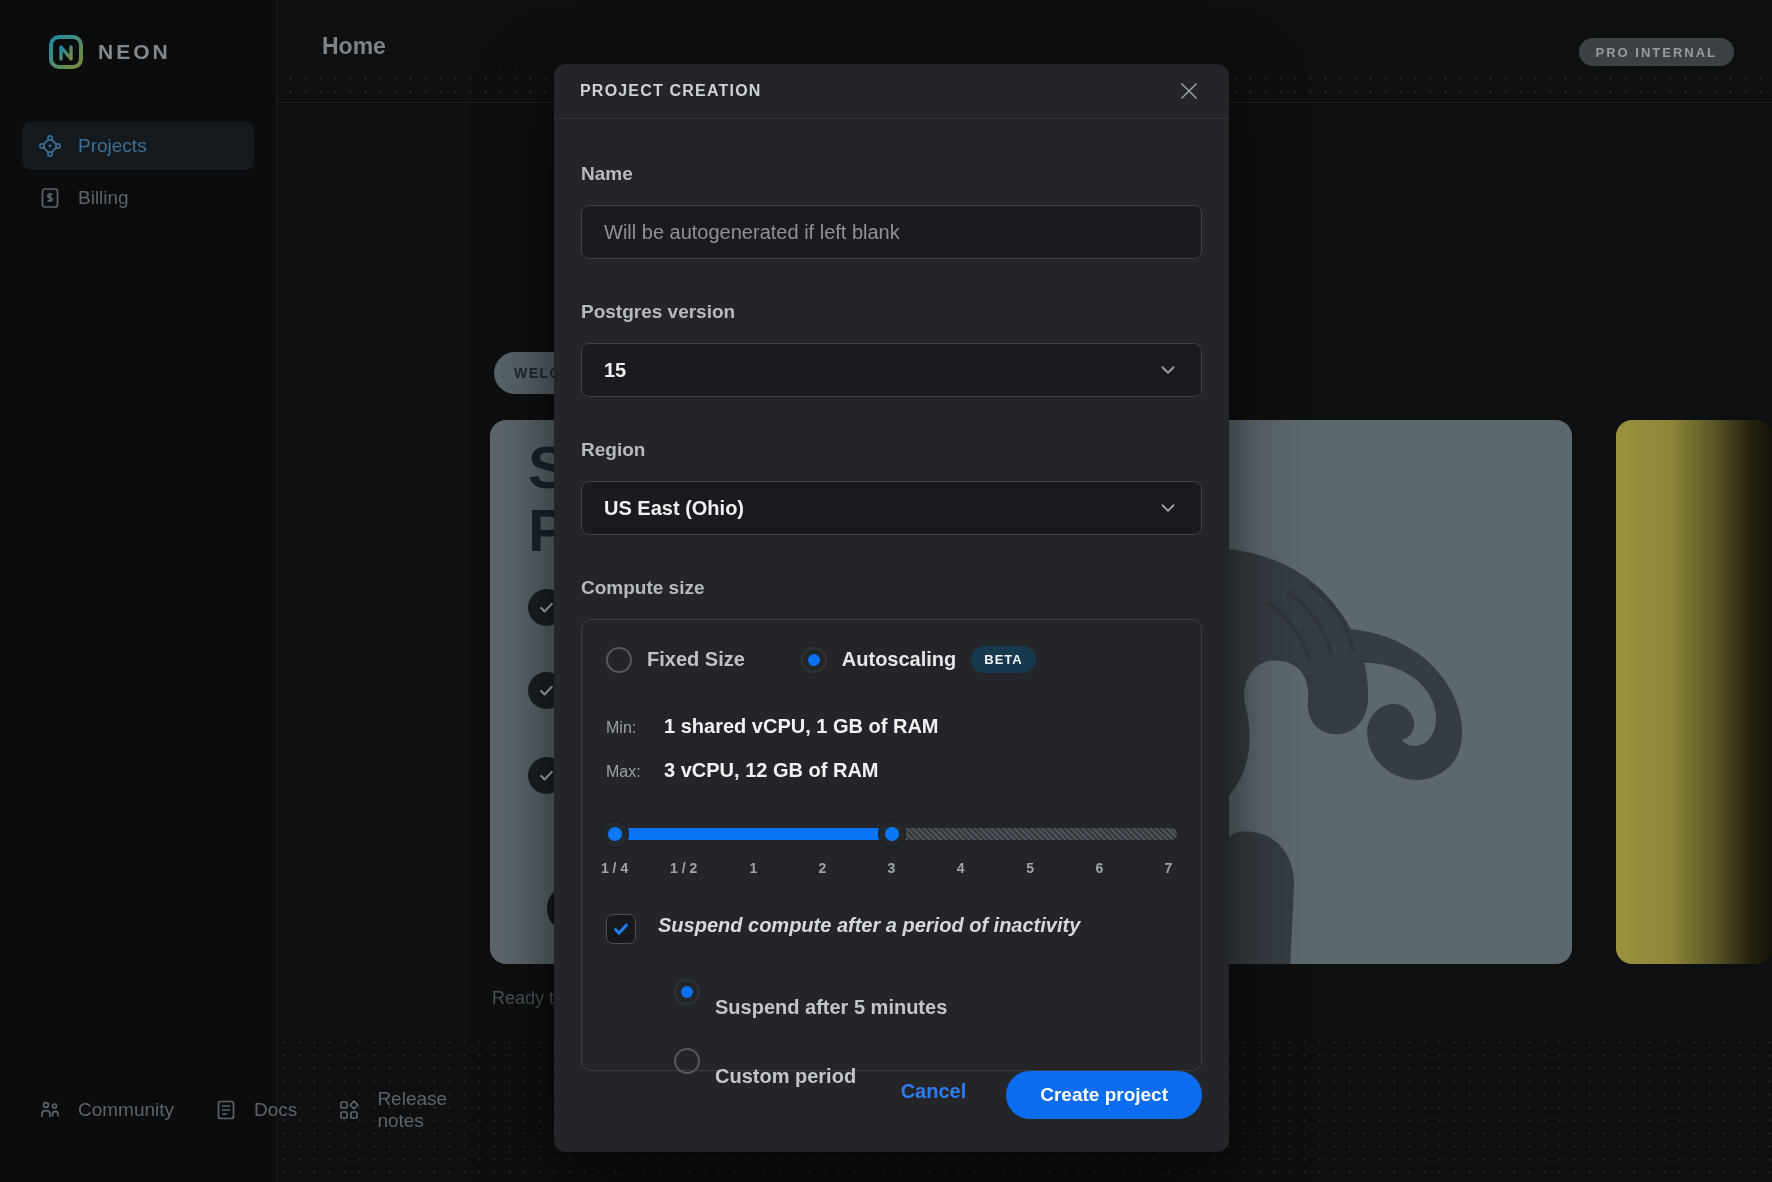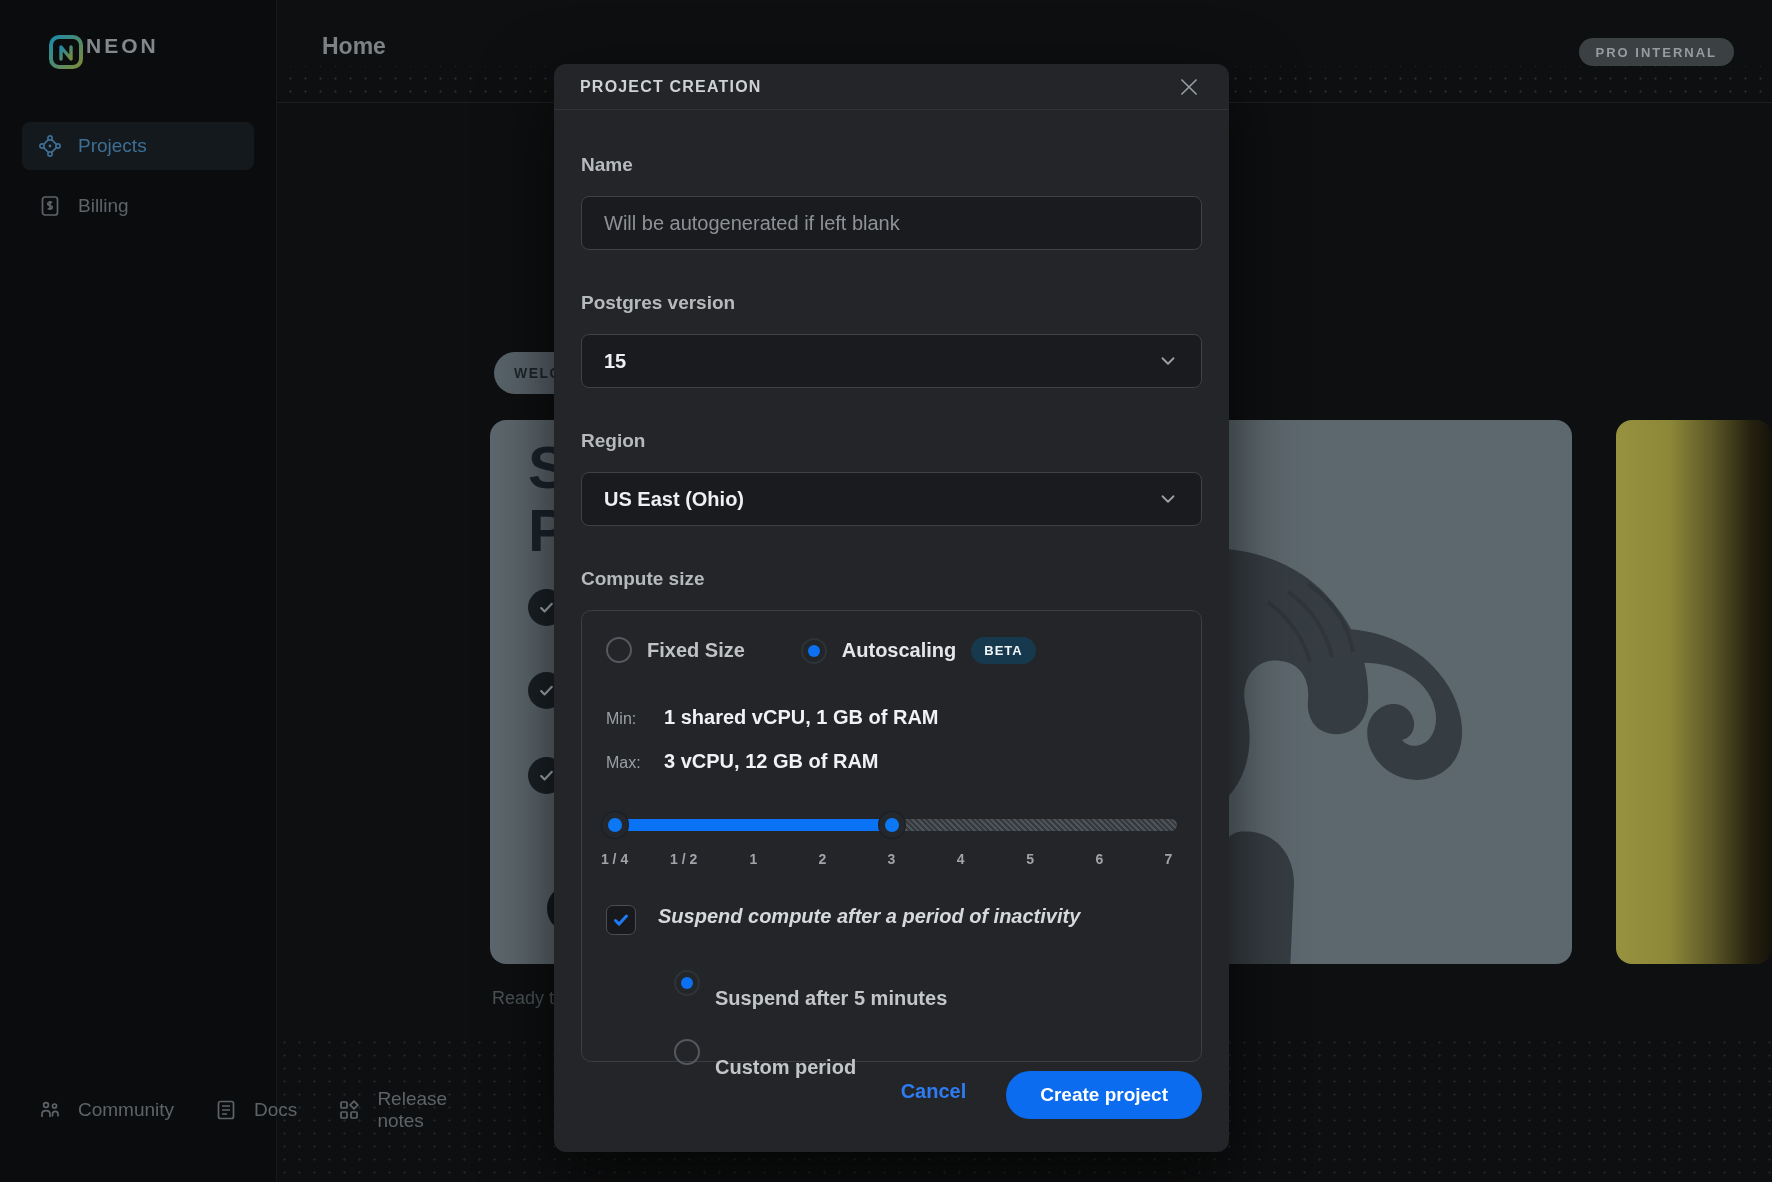--- a/index.html
+++ b/index.html
@@ -9,24 +9,24 @@
     position:relative; width:1772px; height:1182px;
     background:#0f1011; overflow:hidden;
     -webkit-font-smoothing:antialiased;
   }
 
   
   .sidebar {
     position:absolute; left:0; top:0; width:277px; height:1182px;
     background:#0b0c0d; border-right:1px solid #17191b; z-index:1;
   }
-  .logo-row { display:flex; gap:2px; padding:34px 0 0 48px; }
+  .logo-row { display:flex; align-items:center; gap:14px; padding:34px 0 0 48px; }
   .logo-mark { width:36px; height:36px; }
   .logo-word { font-size:21px; font-weight:700; letter-spacing:3px; color:#83888c; }
-  .nav { margin-top:52px; padding:0 22px; display:flex; flex-direction:column; gap:12px; }
+  .nav { margin-top:52px; padding:0 22px; display:flex; flex-direction:column; gap:4px; }
   .nav-item {
     display:flex; align-items:center; gap:16px; padding:12px 16px;
     border-radius:8px; color:#5d6368; font-size:19px; cursor:pointer;
   }
   .nav-item svg { width:24px; height:24px; flex:0 0 auto; }
   .nav-item.active { background:#14191d; color:#3d6f95; }
   .sidebar-footer { position:absolute; left:22px; bottom:40px; right:22px; display:flex; flex-direction:row; gap:8px; }
   .sidebar-footer .nav-item { padding:10px 16px; }
 
   
@@ -75,21 +75,21 @@
     background:linear-gradient(90deg,#97923f 0%, #8d8839 34%, #5c5726 62%, #26220f 86%, #15120a 100%);
   }
 
   
   .modal {
     position:absolute; left:554px; top:64px; width:675px; height:1088px;
     background:#242528; border-radius:12px; z-index:5;
     box-shadow:0 24px 70px rgba(0,0,0,.65);
   }
   .modal-header {
-    height:46px; display:flex; align-items:center; justify-content:space-between;
+    height:55px; display:flex; align-items:center; justify-content:space-between;
     padding:0 26px; border-bottom:1px solid #313337;
   }
   .modal-title { font-size:16px; font-weight:700; letter-spacing:1.2px; color:#ced2d5; }
   .close-btn { width:28px; height:28px; background:none; border:none; cursor:pointer; color:#9ba0a4; display:flex; align-items:center; justify-content:center; }
   .close-btn svg { width:26px; height:26px; }
 
   .modal-body { padding:44px 27px 0 27px; }
   .field-label { font-size:19px; font-weight:600; color:#b7babd; margin-bottom:20px; }
   .text-input {
     width:100%; height:54px; background:#19,; }
@@ -99,21 +99,21 @@
     padding:0 22px; outline:none;
   }
   .text-input::placeholder { color:#8e9296; }
   .select-box { display:flex; align-items:center; justify-content:space-between; cursor:pointer; }
   .select-value { font-size:20px; font-weight:600; color:#eef0f2; }
   .select-box svg { width:22px; height:22px; color:#9ba0a4; }
   .field-gap { height:42px; }
 
   .compute-box { border:1px solid #3b3e42; border-radius:10px; padding:26px 24px 0 24px; height:452px; }
 
-  .radio-row { display:flex; align-items:flex-start; gap:56px; }
+  .radio-row { display:flex; align-items:center; gap:56px; }
   .radio-item { display:flex; align-items:center; gap:15px; cursor:pointer; }
   .radio-circle { width:26px; height:26px; border-radius:50%; border:2px solid #55595e; background:transparent; flex:0 0 auto; position:relative; }
   .radio-circle.checked { border-color:#2f3337; background:#222629; }
   .radio-circle.checked::after { content:""; position:absolute; inset:5px; border-radius:50%; background:#0c70f2; }
   .radio-label { font-size:20px; font-weight:600; color:#c0c3c6; }
   .beta-badge { background:#17394d; color:#f2f5f7; font-size:13px; font-weight:700; letter-spacing:1px; padding:6px 13px; border-radius:999px; }
 
   .minmax { margin-top:42px; display:flex; flex-direction:column; gap:21px; }
   .minmax-row { display:flex; align-items:baseline; }
   .minmax-key { width:58px; font-size:16px; color:#9aa0a4; }

